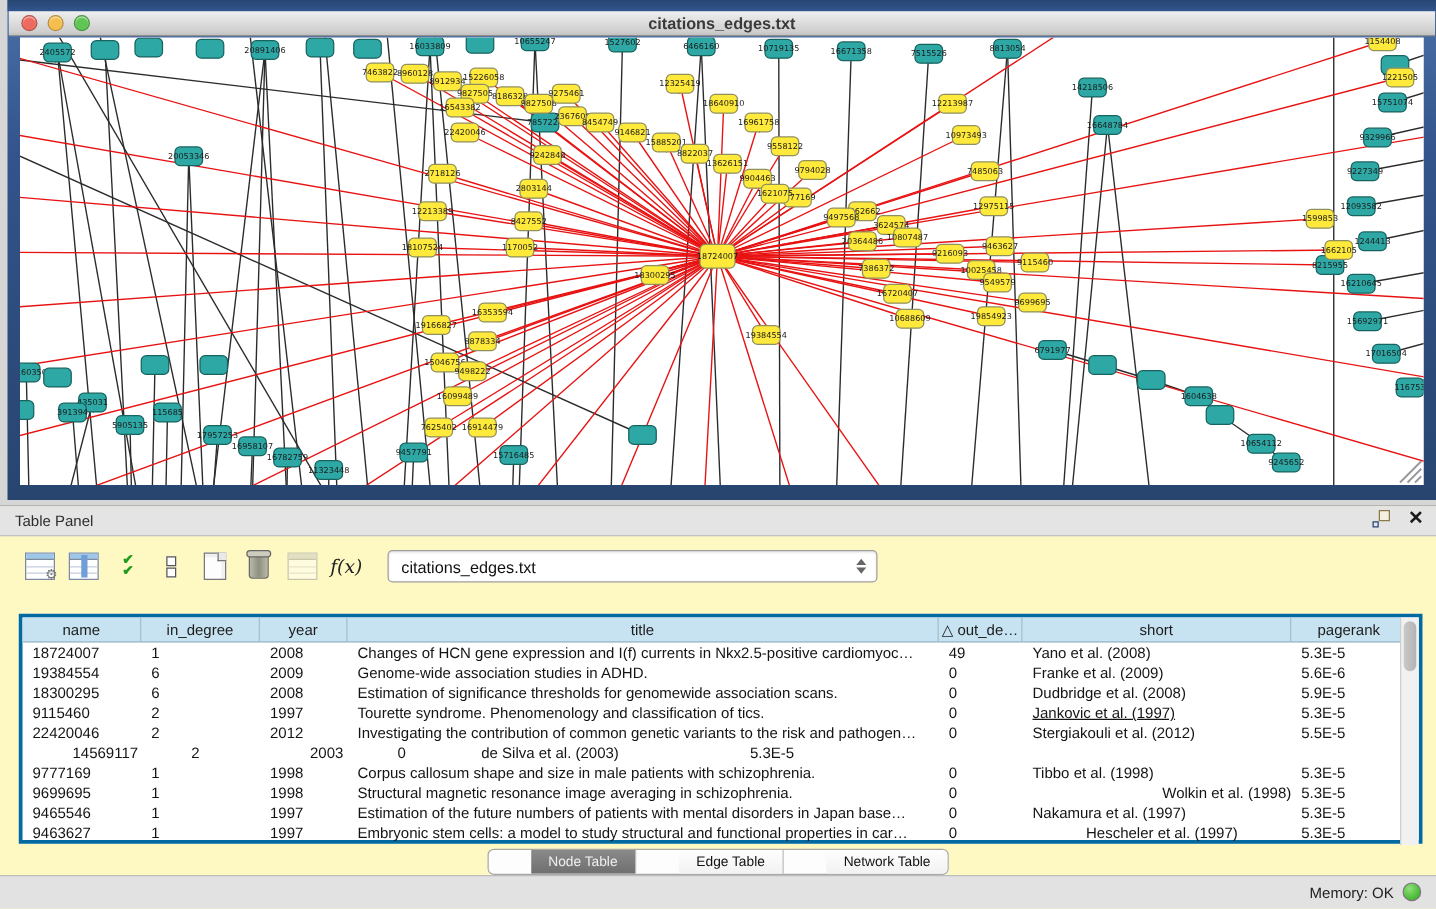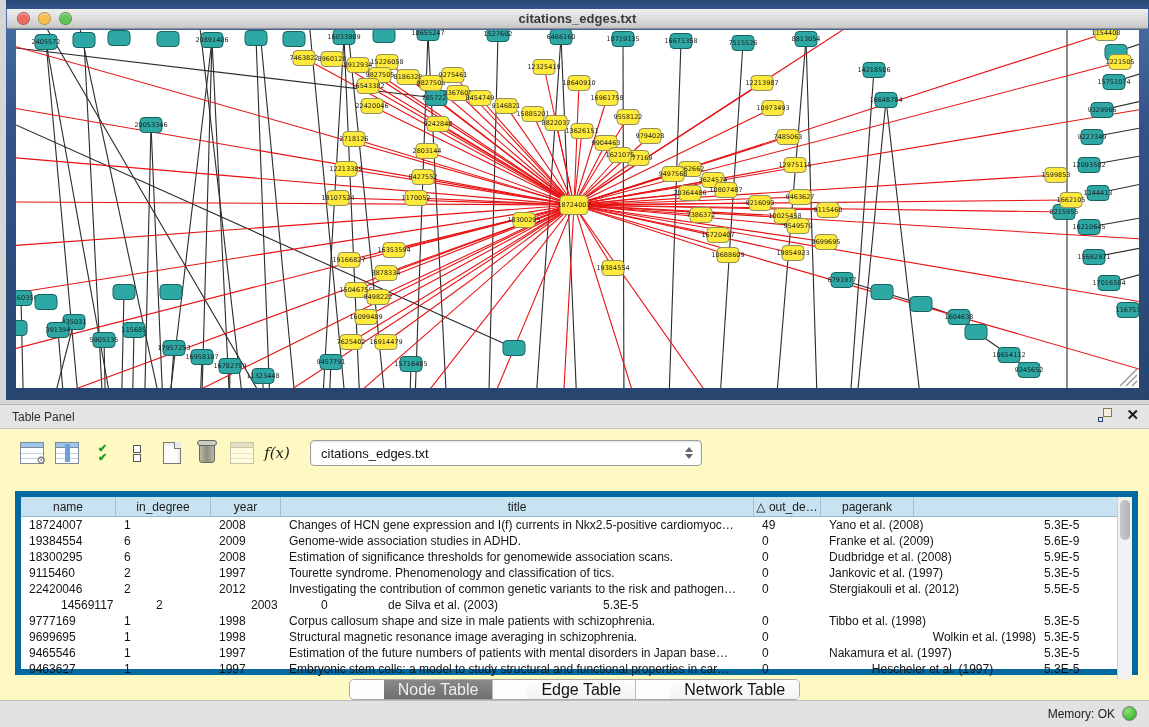--- a/index.html
+++ b/index.html
@@ -41,38 +41,38 @@
   #table-select { position:relative; margin-left:12px; width:392px; height:26px; background:#fff;
     border:1px solid #9e9e9e; border-radius:4px; display:flex; align-items:center;
     box-shadow:inset 0 1px 2px rgba(0,0,0,.12); }
   #table-select .val { font-size:13px; color:#111; margin-left:10px; flex:1; }
   .spin { display:flex; flex-direction:column; gap:2px; margin-right:8px; }
   .spin i { width:0; height:0; border-left:4px solid transparent; border-right:4px solid transparent; }
   .spin .up { border-bottom:5px solid #666; }
   .spin .dn { border-top:5px solid #666; }
 
   #grid-wrap { position:absolute; left:15px; top:86px; width:1123px; height:184px;
-    background:#fff; border:6px solid #0369a1; }
+    background:#fff; border:3px solid #0369a1; }
   #grid-header { display:flex; height:20px; background:#c7e3f1; border-bottom:1px solid #9bb8c6; }
   .hcell { font-size:12px; color:#1c1c1c; text-align:center; line-height:20px;
     border-right:1px solid #a4bfcc; overflow:hidden; white-space:nowrap; }
   #grid-body { position:relative; }
   .grow { display:flex; height:16px; }
   .gcell { font-size:12px; color:#141414; line-height:16px; padding-left:8px;
     overflow:hidden; white-space:nowrap; }
   #vscroll { position:absolute; right:0; top:0; width:15px; height:182px;
     background:#f1f1f1; border-left:1px solid #cfcfcf; }
   #vthumb { position:absolute; left:2px; top:3px; width:10px; height:40px;
     background:linear-gradient(90deg,#c9c9c9,#b3b3b3); border-radius:6px; }
 
   #tab-bar { position:absolute; left:0; top:274px; width:1149px; height:24px;
     display:flex; justify-content:center; }
   #segmented { display:flex; height:21px; border:1px solid #a8a8a8; border-radius:5px;
     overflow:hidden; background:#fdfdfd; box-shadow:0 1px 0 rgba(255,255,255,.7); }
-  .seg { font-size:16px; padding:0 14px; line-height:20px; color:#111;
+  .seg { font-size:11px; padding:0 14px; line-height:20px; color:#111;
     border-right:1px solid #bdbdbd; background:linear-gradient(180deg,#fefefe,#f2f2f2); cursor:default;margin-left:34px; }
   .seg:last-child { border-right:none; }
   .seg.active { background:linear-gradient(180deg,#8a8a8a,#6f6f6f); color:#efefef; }
 
   #status-bar { position:absolute; left:0; top:700px; width:1149px; height:27px;
     background:#e2e2e2; border-top:1px solid #bdbdbd; }
   #memory { position:absolute; right:34px; top:6px; font-size:12px; color:#222; }
   #mem-led { position:absolute; right:12px; top:5px; width:15px; height:15px; border-radius:50%;
     background:radial-gradient(circle at 35% 30%,#8fe07a,#46b934 70%); border:1px solid #7b7b7b; }
 
@@ -797,57 +797,58 @@
       </div>
     </div>
 
     <div id="grid-wrap">
       <div id="grid-header">
           <div class="hcell" style="width: 95px;">name</div>
           <div class="hcell" style="width: 95px;">in_degree</div>
           <div class="hcell" style="width: 70px;">year</div>
           <div class="hcell" style="width: 473px;">title</div>
           <div class="hcell" style="width: 67px;">△ out_de…</div>
+          <div class="hcell" style="width: 215px;">short</div>
           <div class="hcell" style="width: 93px;">pagerank</div>
         </div>
       <div id="grid-body">
           <div class="grow">
             <div class="gcell" style="width: 95px;">18724007</div>
             <div class="gcell" style="width: 95px;">1</div>
             <div class="gcell" style="width: 70px;">2008</div>
             <div class="gcell" style="width: 473px;">Changes of HCN gene expression and I(f) currents in Nkx2.5-positive cardiomyoc…</div>
             <div class="gcell" style="width: 67px;">49</div>
             <div class="gcell" style="width: 215px;">Yano et al. (2008)</div>
             <div class="gcell" style="width: 93px;">5.3E-5</div>
           </div>
           <div class="grow">
             <div class="gcell" style="width: 95px;">19384554</div>
             <div class="gcell" style="width: 95px;">6</div>
             <div class="gcell" style="width: 70px;">2009</div>
             <div class="gcell" style="width: 473px;">Genome-wide association studies in ADHD.</div>
             <div class="gcell" style="width: 67px;">0</div>
             <div class="gcell" style="width: 215px;">Franke et al. (2009)</div>
-            <div class="gcell" style="width: 93px;">5.6E-9</div>
+            <div class="gcell" style="width: 93px;">5.6E-6</div>
           </div>
           <div class="grow">
             <div class="gcell" style="width: 95px;">18300295</div>
             <div class="gcell" style="width: 95px;">6</div>
             <div class="gcell" style="width: 70px;">2008</div>
             <div class="gcell" style="width: 473px;">Estimation of significance thresholds for genomewide association scans.</div>
             <div class="gcell" style="width: 67px;">0</div>
             <div class="gcell" style="width: 215px;">Dudbridge et al. (2008)</div>
             <div class="gcell" style="width: 93px;">5.9E-5</div>
           </div>
           <div class="grow">
             <div class="gcell" style="width: 95px;">9115460</div>
             <div class="gcell" style="width: 95px;">2</div>
             <div class="gcell" style="width: 70px;">1997</div>
             <div class="gcell" style="width: 473px;">Tourette syndrome. Phenomenology and classification of tics.</div>
             <div class="gcell" style="width: 67px;">0</div>
-            <div class="gcell" style="width: 215px;">Jankovic et al. (1997)</div>
+            <div class="gcell" style="width: 215px; text-decoration: underline;">Jankovic et al. (1997)</div>
             <div class="gcell" style="width: 93px;">5.3E-5</div>
           </div>
           <div class="grow">
             <div class="gcell" style="width: 95px;">22420046</div>
             <div class="gcell" style="width: 95px;">2</div>
             <div class="gcell" style="width: 70px;">2012</div>
             <div class="gcell" style="width: 473px;">Investigating the contribution of common genetic variants to the risk and pathogen…</div>
             <div class="gcell" style="width: 67px;">0</div>
             <div class="gcell" style="width: 215px;">Stergiakouli et al. (2012)</div>
             <div class="gcell" style="width: 93px;">5.5E-5</div>

